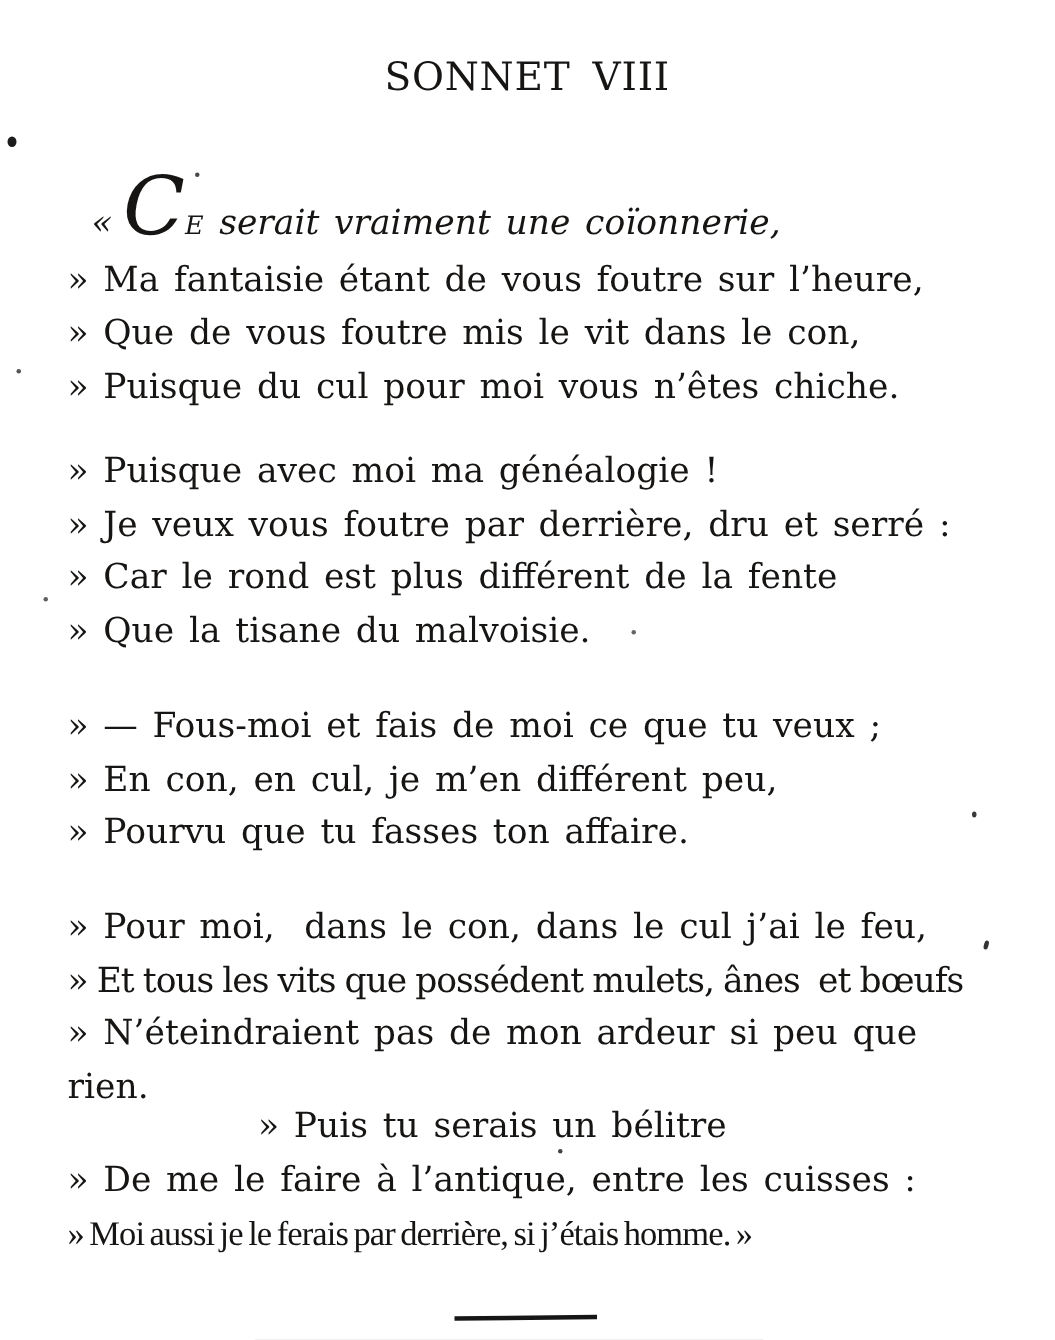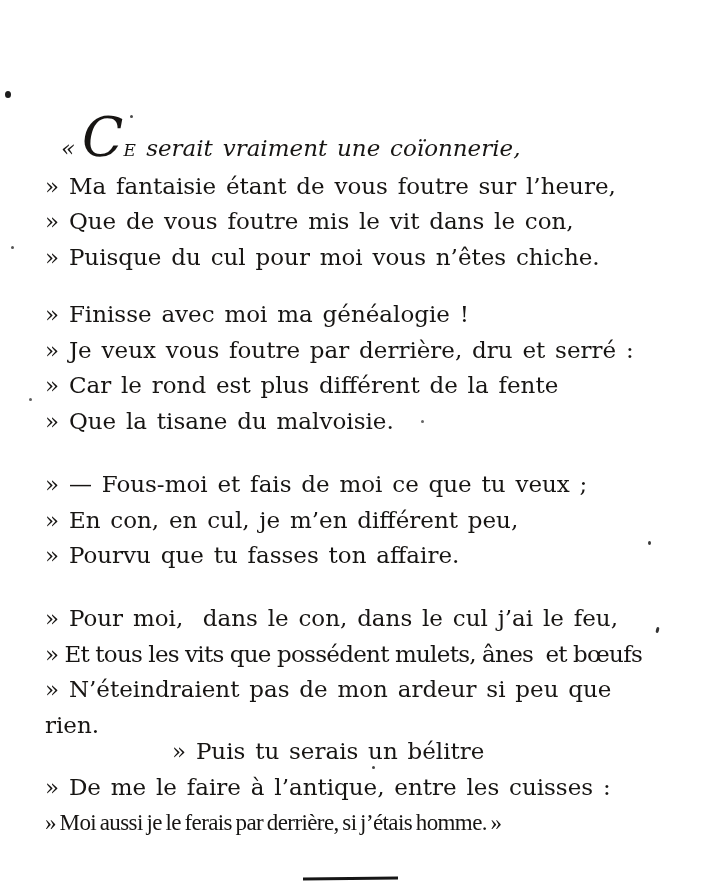--- a/index.html
+++ b/index.html
@@ -64,39 +64,40 @@
   .sp5{left:29px;top:398px;width:3px;height:3px;background:#606060;}
   .sp6{left:130px;top:115px;width:3px;height:3px;background:#4a4a4a;}
   .sp7{left:421px;top:420px;width:3px;height:3px;background:#666;}
   .sp8{left:372px;top:766px;width:3px;height:3px;background:#444;}
 </style>
 </head>
 <body>
 
 <div class="page">
 
+  <div class="title">SONNET VIII</div>
 
   <span class="speck sp1"></span>
   <span class="speck sp2"></span>
   <span class="speck sp3"></span>
   <span class="speck sp4"></span>
   <span class="speck sp5"></span>
   <span class="speck sp6"></span>
   <span class="speck sp7"></span>
   <span class="speck sp8"></span>
 
   <div class="poem-stanza s1">
     <div class="line opening"><span class="q">«</span><span class="dropcap">C</span><span class="smallcap">E</span><span> serait vraiment une coïonnerie,</span></div>
     <div class="line">» Ma fantaisie étant de vous foutre sur l’heure,</div>
     <div class="line">» Que de vous foutre mis le vit dans le con,</div>
     <div class="line">» Puisque du cul pour moi vous n’êtes chiche.</div>
   </div>
 
   <div class="poem-stanza s2">
-    <div class="line">» Finisse avec moi ma généalogie !</div>
+    <div class="line">» Puisque avec moi ma généalogie !</div>
     <div class="line">» Je veux vous foutre par derrière, dru et serré :</div>
     <div class="line">» Car le rond est plus différent de la fente</div>
     <div class="line">» Que la tisane du malvoisie.</div>
   </div>
 
   <div class="poem-stanza s3">
     <div class="line">» — Fous-moi et fais de moi ce que tu veux ;</div>
     <div class="line">» En con, en cul, je m’en différent peu,</div>
     <div class="line">» Pourvu que tu fasses ton affaire.</div>
   </div>

